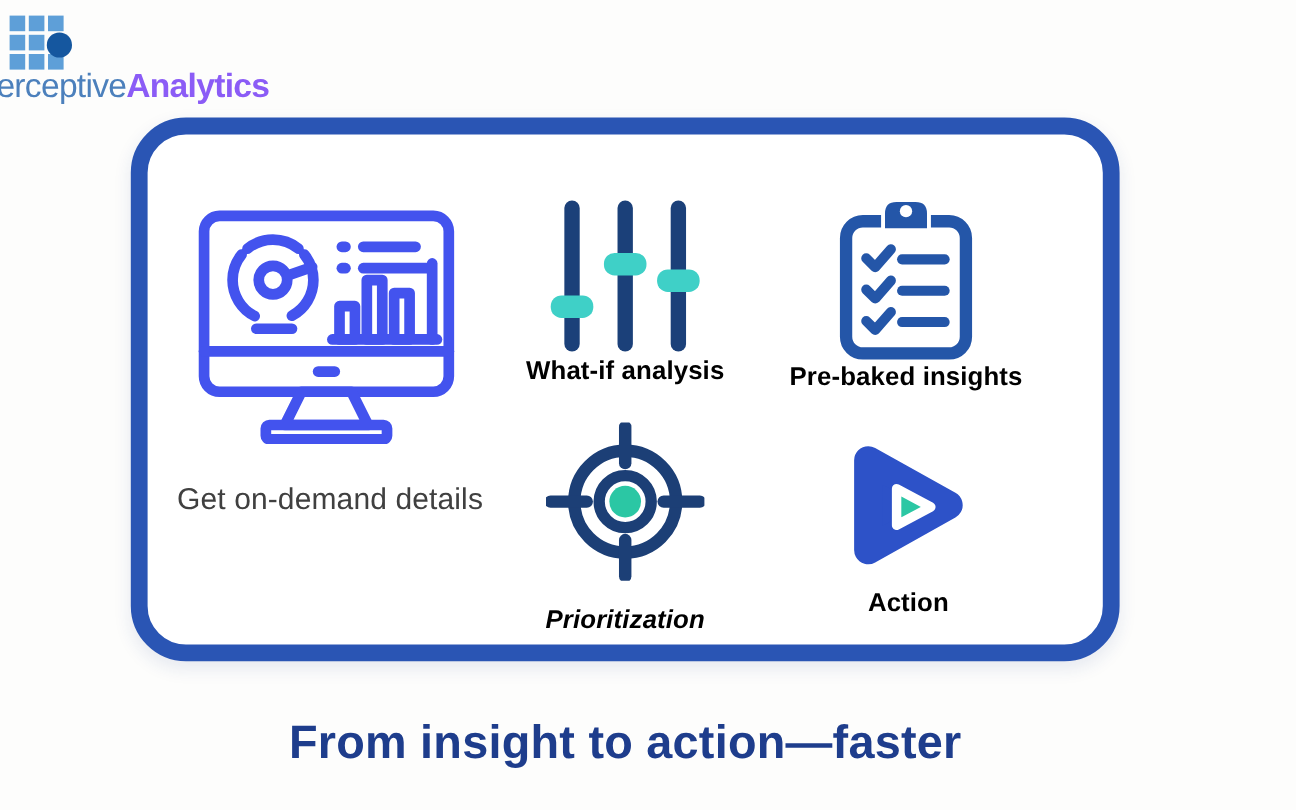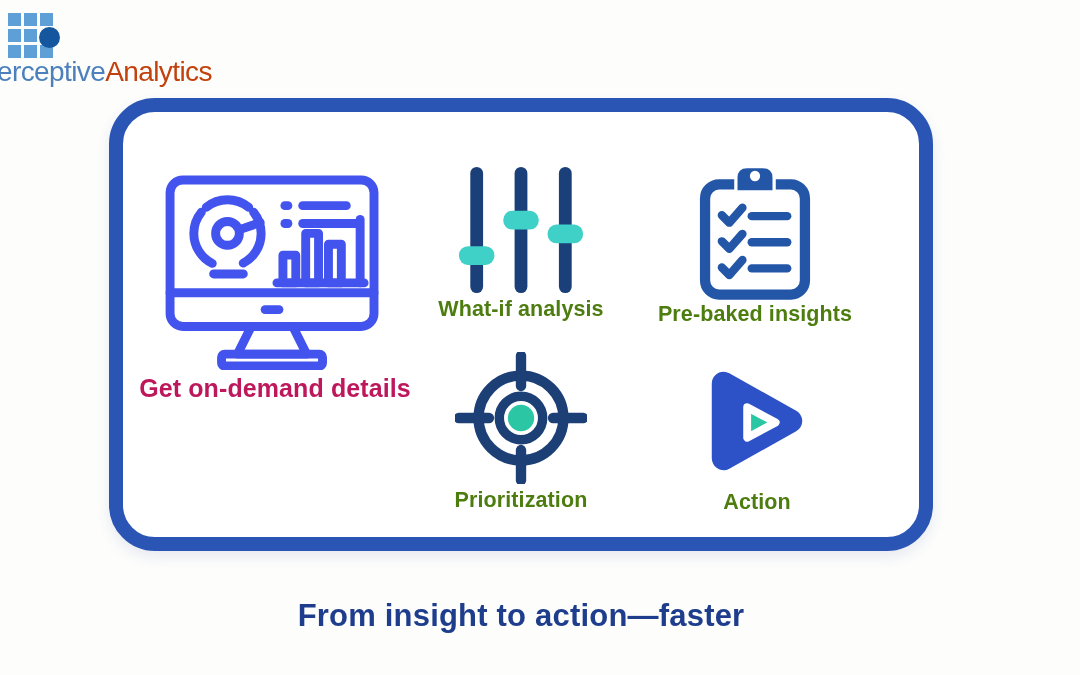--- a/index.html
+++ b/index.html
@@ -10,41 +10,41 @@
   
   .logo-grid{position:absolute;left:8px;top:13px;display:grid;
     grid-template-columns:repeat(3,13px);grid-auto-rows:13px;gap:3px;}
   .logo-sq{background:#5E9FD8;}
   .logo-sq.hidden{visibility:hidden;}
   .logo-dot{position:absolute;left:39px;top:27px;width:21px;height:21px;
     border-radius:50%;background:#15579F;}
   .logo-text{position:absolute;left:-3px;top:56px;font-size:28px;
     letter-spacing:-0.6px;white-space:nowrap;}
   .lt-light{color:#4C80BC;font-weight:400;}
-  .lt-bold{color:#c2410c;font-weight:400;}
+  .lt-bold{color:#8b5cf6;font-weight:700;}
   
   .card{position:absolute;left:109px;top:98px;width:824px;height:453px;
     box-sizing:border-box;border:14px solid #2A55B4;border-radius:46px;
     background:#FFFFFF;box-shadow:0 6px 14px rgba(30,60,140,0.10);}
   
   .feature{position:absolute;text-align:center;}
   .feature .icon-wrap{display:block;margin:0 auto;}
   .f-label{display:block;white-space:nowrap;font-weight:600;
-    color:#4d7c0f;font-size:21.5px;letter-spacing:0.1px;}
+    color:#000000;font-size:21.5px;letter-spacing:0.1px;}
   .f1{left:115px;top:172px;width:320px;}
-  .f1 .f-label{font-size:25px;font-weight:700;color:#be185d;margin-top:4px;}
+  .f1 .f-label{font-size:25px;font-weight:400;color:#404040;margin-top:32px;}
   .f2{left:438px;top:163px;width:166px;}
   .f3{left:650px;top:162px;width:210px;}
   .f4{left:438px;top:352px;width:166px;}
-  .f4 .f-label{margin-top:4px;}
+  .f4 .f-label{margin-top:20px;font-style:italic;}
   .f5{left:662px;top:360px;width:190px;}
   .f5 .f-label{margin-top:8px;}
   
   .tagline{position:absolute;left:108px;top:598px;width:826px;
-    text-align:center;font-size:31px;font-weight:600;color:#1E3D8C;
+    text-align:center;font-size:39px;font-weight:600;color:#1E3D8C;
     letter-spacing:0.2px;}
 </style>
 </head>
 <body>
 
 <div class="stage">
 
   <div>
     <div class="logo-grid">
       <div class="logo-sq"></div>

